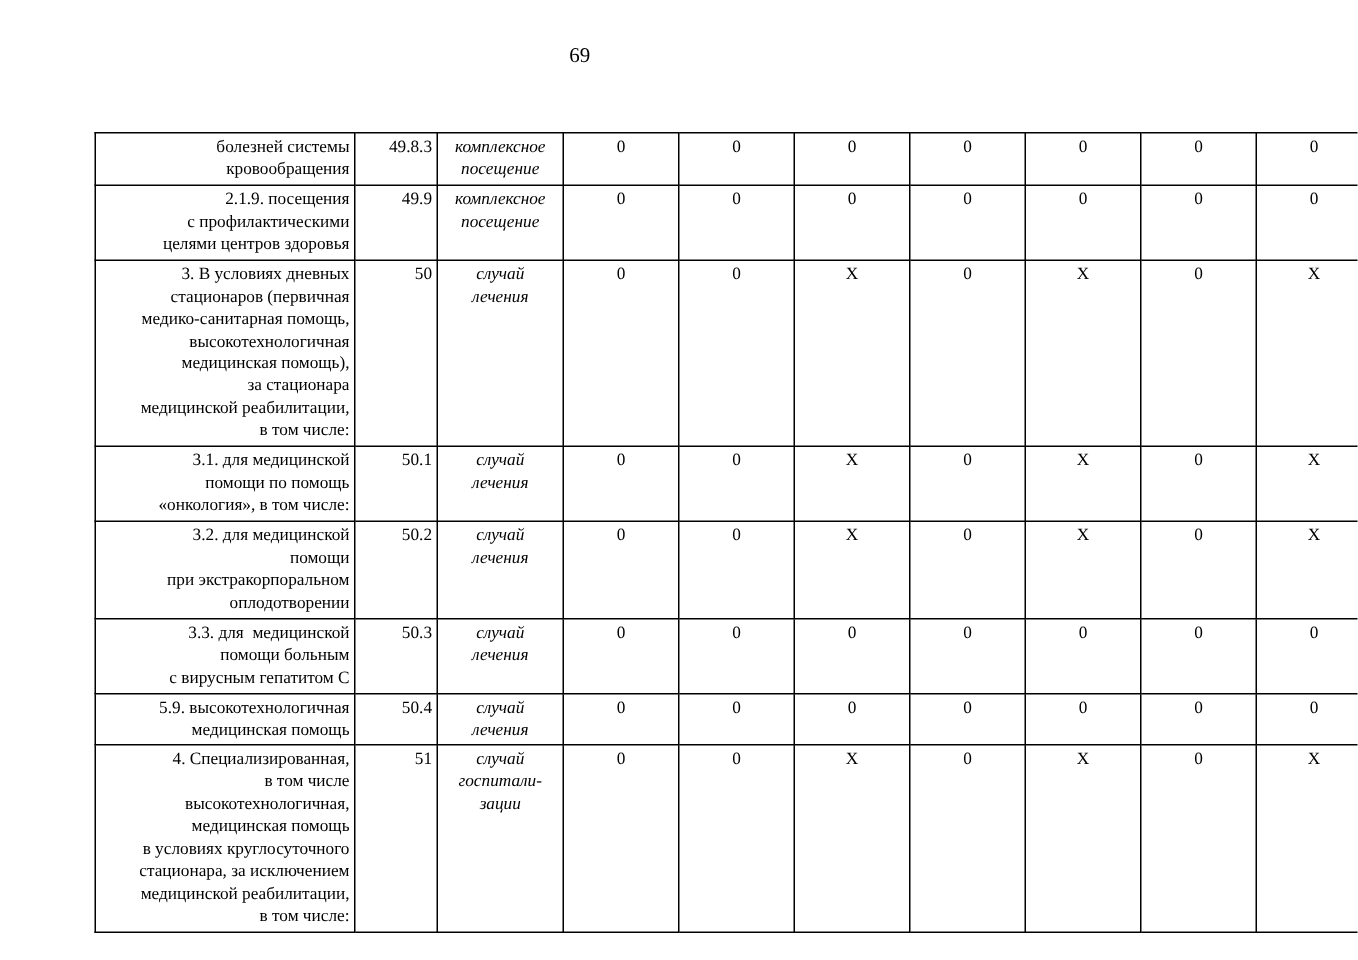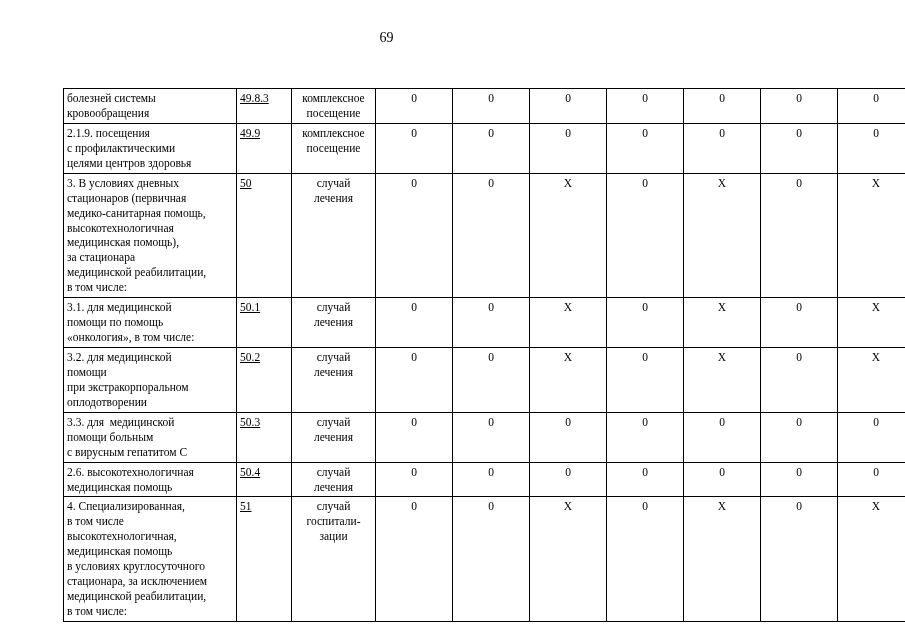--- a/index.html
+++ b/index.html
@@ -43,30 +43,30 @@
   table.doc-table td {
     border: 1px solid #000000;
     font-size: 11.5px;
     line-height: 1.30;
     padding: 2px 3px 2px 3px;
     vertical-align: top;
     font-family: "Liberation Serif", serif;
   }
   td.c-name {
     width: 166px;
-    text-align: left;
+    text-align: right;
   }
   td.c-code {
     width: 48px;
-    text-align: left;
-    text-decoration: underline;
+    text-align: right;
   }
   td.c-unit {
     width: 77px;
     text-align: center;
+    font-style: italic;
   }
   td.c-val {
     width: 70px;
     text-align: center;
   }
   .nm-line {
     display: block;
     white-space: pre-wrap;
   }
   .val {
@@ -286,21 +286,21 @@
             </td>
             <td class="c-val">
               <span class="val">0</span>
             </td>
             <td class="c-val">
               <span class="val">0</span>
             </td>
           </tr>
           <tr>
             <td class="c-name">
-              <span class="nm-line">2.6. высокотехнологичная</span>
+              <span class="nm-line">5.9. высокотехнологичная</span>
               <span class="nm-line">медицинская помощь</span>
             </td>
             <td class="c-code">50.4</td>
             <td class="c-unit">
               <span class="unit-line">случай</span>
               <span class="unit-line">лечения</span>
             </td>
             <td class="c-val">
               <span class="val">0</span>
             </td>

